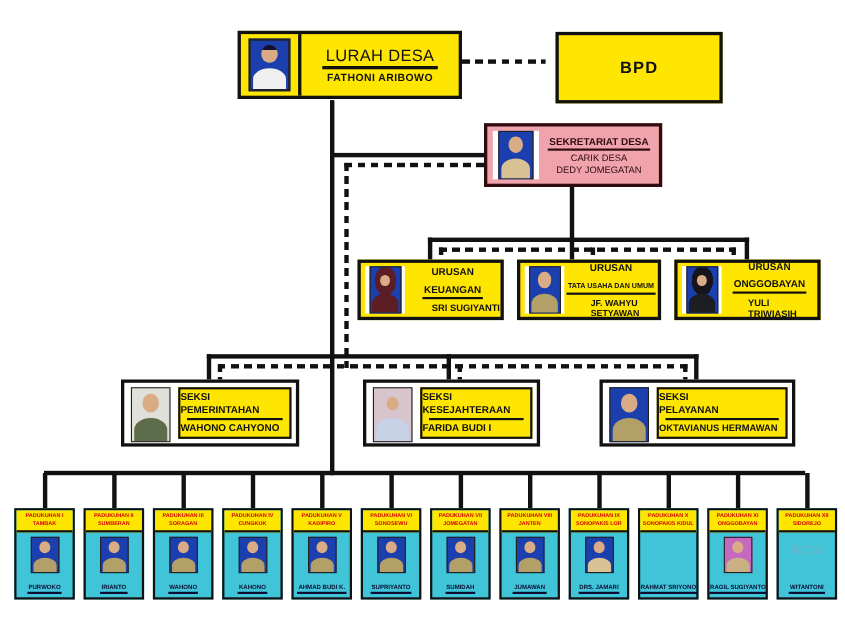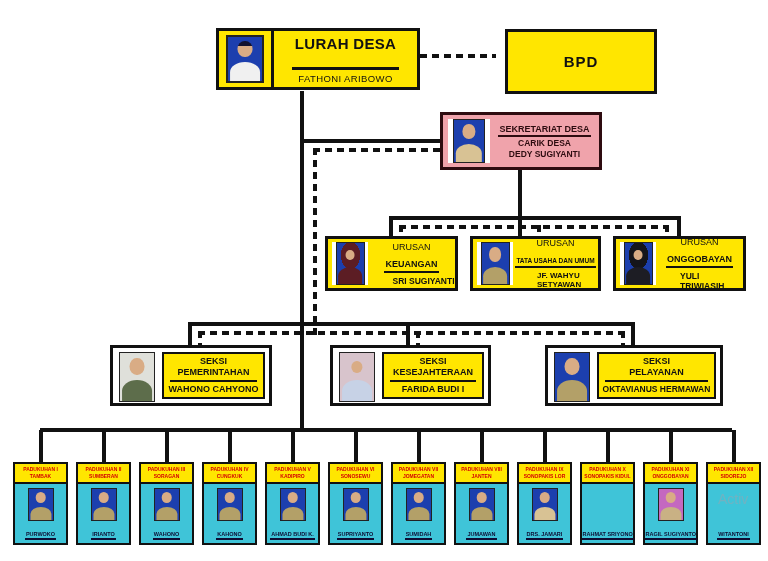--- a/index.html
+++ b/index.html
@@ -27,44 +27,44 @@
   .photo[data-variant="woman-black-hijab"]{--shirt:#1d1d24;--hijab:#15151b;}
   .photo[data-variant="woman-white-hijab"]{--shirt:#c7d2e6;--hijab:#eef0f4;background:#d8c4cc;}
   .photo[data-variant="man-pink-bg"]{background:#c468c0;}
   .photo[data-variant="none"]{visibility:hidden;}
   
   .node{position:absolute;display:flex;align-items:stretch;background:#ffe600;
         border:3px solid #111;box-sizing:border-box;}
   .lphoto-wrap{width:52px;display:flex;align-items:center;justify-content:center;border-right:3px solid #111;}
   .lphoto-wrap .photo{width:38px;height:48px;border-width:2px;}
   .ltext{flex:1;display:flex;flex-direction:column;align-items:center;justify-content:center;gap:3px;}
-  .ltitle{font-size:15px;font-weight:bold;border-bottom:3px solid #111;padding:0 3px 15px;letter-spacing:.3px;color:#111;}
-  .lname{font-size:9.5px;font-weight:normal;letter-spacing:.4px;color:#111;}
+  .ltitle{font-size:15px;font-weight:normal;border-bottom:3px solid #111;padding:0 3px 1px;letter-spacing:.3px;color:#111;}
+  .lname{font-size:9.5px;font-weight:bold;letter-spacing:.4px;color:#111;}
   .bpd{position:absolute;display:flex;align-items:center;justify-content:center;background:#ffe600;
        border:3px solid #111;box-sizing:border-box;font-size:15px;font-weight:bold;letter-spacing:1px;color:#111;}
   
   .sek{background:#f0a3ab;border-color:#2e0c10;color:#2e0c10;}
   .matte{background:#fff;display:flex;align-items:center;justify-content:center;flex:none;}
   .sek .matte{width:42px;margin:4px 0 4px 5px;}
   .sek .matte .photo{width:32px;height:44px;}
   .ntext{flex:1;display:flex;flex-direction:column;align-items:center;justify-content:center;gap:1px;}
   .sekt1{font-size:9px;font-weight:bold;border-bottom:2px solid #2e0c10;padding:0 1px 1px;}
-  .sekt2{font-size:8.5px;font-weight:bold;text-align:right;}
+  .sekt2{font-size:8.5px;font-weight:normal;text-align:right;}
   
   .uru .matte{width:36px;margin:3px 0 3px 4px;}
   .uru .matte .photo{width:29px;height:43px;}
-  .t1{font-size:9px;font-weight:normal;color:#111;}
+  .t1{font-size:9px;font-weight:bold;color:#111;}
   .t2 span{display:inline-block;font-size:9px;font-weight:bold;color:#111;border-bottom:2px solid #111;padding:0 1px 2px;}
   .t2 span.small{font-size:6.5px;letter-spacing:0;}
   .t3{font-size:8.5px;font-weight:bold;color:#111;margin-top:2px;margin-left:24px;}
   
   .sx{background:#fff;padding:4px;gap:5px;}
   .sx .photo{width:36px;height:50px;margin:auto 2px;}
   .sx-panel{flex:1;background:#ffe600;border:2px solid #111;display:flex;flex-direction:column;
-            align-items:center;justify-content:center;box-sizing:border-box;}
+            align-items:flex-start;justify-content:center;box-sizing:border-box;}
   .sx-panel .divider{align-self:stretch;border-top:2px solid #111;margin:2px 6px;}
   .sxt{font-size:9px;font-weight:bold;color:#111;line-height:1.25;}
   
   .pad-row{position:absolute;left:13px;top:430px;display:flex;gap:8px;}
   .pad-cell{display:flex;flex-direction:column;align-items:center;}
   .pad-drop{width:4px;height:32px;background:#111;}
   .pad-box{width:55px;height:83px;background:#3fc4d8;border:2px solid #111;box-sizing:border-box;
            display:flex;flex-direction:column;align-items:center;}
   .pad-head{align-self:stretch;background:#ffe600;border-bottom:2px solid #111;color:#d40000;
             font-size:5px;font-weight:bold;text-align:center;line-height:1.35;padding:2px 0;
@@ -114,21 +114,21 @@
   <span>BPD</span>
 </div>
 
 <div class="node sek" style="left:440px;top:112px;width:162px;height:58px">
   <div class="matte">
     <div class="photo" data-variant="man-tan-shirt"></div>
   </div>
   <div class="ntext">
     <div class="sekt1">SEKRETARIAT DESA</div>
     <div class="sekt2">CARIK DESA</div>
-    <div class="sekt2">DEDY SUGIYANTI</div>
+    <div class="sekt2">DEDY JOMEGATAN</div>
   </div>
 </div>
 
 <div class="node uru" style="left:325px;top:236px;width:133px;height:55px">
   <div class="matte">
     <div class="photo" data-variant="woman-maroon-hijab"></div>
   </div>
   <div class="ntext">
     <div class="t1">URUSAN</div>
     <div class="t2"><span>KEUANGAN</span></div>

